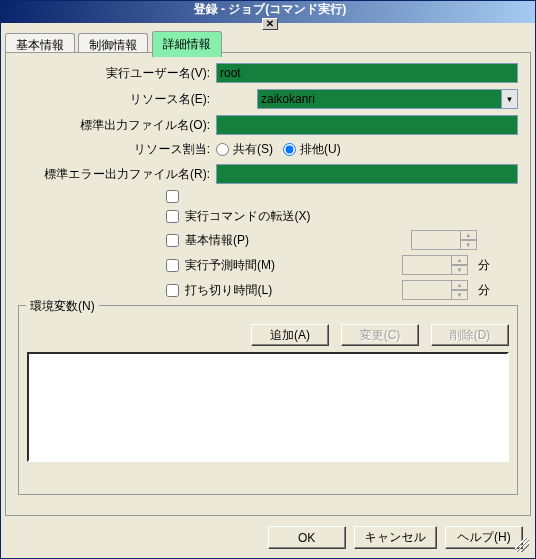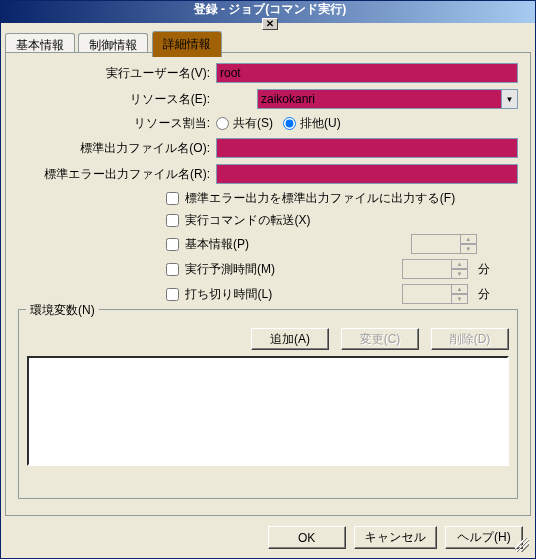--- a/index.html
+++ b/index.html
@@ -34,38 +34,38 @@
   
   .tabs { position:relative; height:22px; margin-top:4px; }
   .tab {
     display:inline-block; padding:3px 10px 3px 10px;
     border:1px solid #919B9C; border-bottom:none;
     background:#ECE9D8; position:relative; top:1px;
     cursor:default;
     border-top-left-radius:3px; border-top-right-radius:3px;
   }
   .tab.active {
-    background:#a16207;
+    background:#86efac;
     border-color:#919B9C;
     z-index:3; padding-top:4px; padding-bottom:4px; top:0;
   }
   .tab.inactive { background:#F3F2EE; color:#000; }
   .panel {
     border:1px solid #919B9C; background:#ECE9D8;
     position:absolute; left:0; right:0; top:25px; bottom:38px;
     padding:10px 12px 8px 12px;
   }
 
   
   .row { display:flex; align-items:center; margin-bottom:6px; }
   .row .lbl { width:198px; text-align:right; padding-right:6px; }
   .row .ctl { flex:1; display:flex; align-items:center; gap:10px; }
 
   input.text {
-    height:20px; border:1px solid #7F9DB9; background:#be185d;
+    height:20px; border:1px solid #7F9DB9; background:#15803d;
     padding:1px 3px; font: inherit; width:100%;
   }
   .combo { display:flex; width:100%; }
   .combo input.text { flex:1; border-right:none;margin-left:41px; }
   .combo .dd {
     width:17px; height:20px;
     border:1px solid #7F9DB9;
     background:#E6E6E6;
     display:flex; align-items:center; justify-content:center;
     font-size:8px; color:#000; cursor:default;
@@ -146,50 +146,49 @@
         <div class="lbl"><span>リソース名(E):</span></div>
         <div class="ctl">
           <div class="combo">
             <input class="text" type="text" value="zaikokanri" style="">
             <div class="dd">▼</div>
           </div>
         </div>
       </div>
 
       <div class="row">
+        <div class="lbl"><span>標準出力ファイル名(O):</span></div>
+        <div class="ctl">
+            <input class="text" type="text" value="" style="">
+          </div>
+      </div>
+
+      <div class="row">
         <div class="lbl"><span>リソース割当:</span></div>
         <div class="ctl">
           <label class="radioopt">
             <input type="radio" name="ra" style="">
             <span>共有(S)</span>
           </label>
           <label class="radioopt">
             <input type="radio" name="ra" checked="" style="">
             <span>排他(U)</span>
           </label>
         </div>
       </div>
 
       <div class="row">
-        <div class="lbl"><span>標準出力ファイル名(O):</span></div>
+        <div class="lbl"><span>標準エラー出力ファイル名(R):</span></div>
         <div class="ctl">
             <input class="text" type="text" value="" style="">
           </div>
       </div>
 
-      <div class="row">
-        <div class="lbl"><span>標準エラー出力ファイル名(R):</span></div>
-        <div class="ctl">
-            <input class="text" type="text" value="" style="">
-          </div>
-      </div>
-
-      <div class="check-row">
-        <input type="checkbox" style="">
-        <span>標準エラー出力を標準出力ファイルに出力する(F)</span>
+      <div class="check-row">
+        <input type="checkbox" style="">
       </div>
       <div class="check-row">
         <input type="checkbox" style="">
         <span>実行コマンドの転送(X)</span>
       </div>
       <div class="check-row">
         <input type="checkbox" style="">
         <span>基本情報(P)</span>
         <div class="opts">
           <div class="spin disabled">

